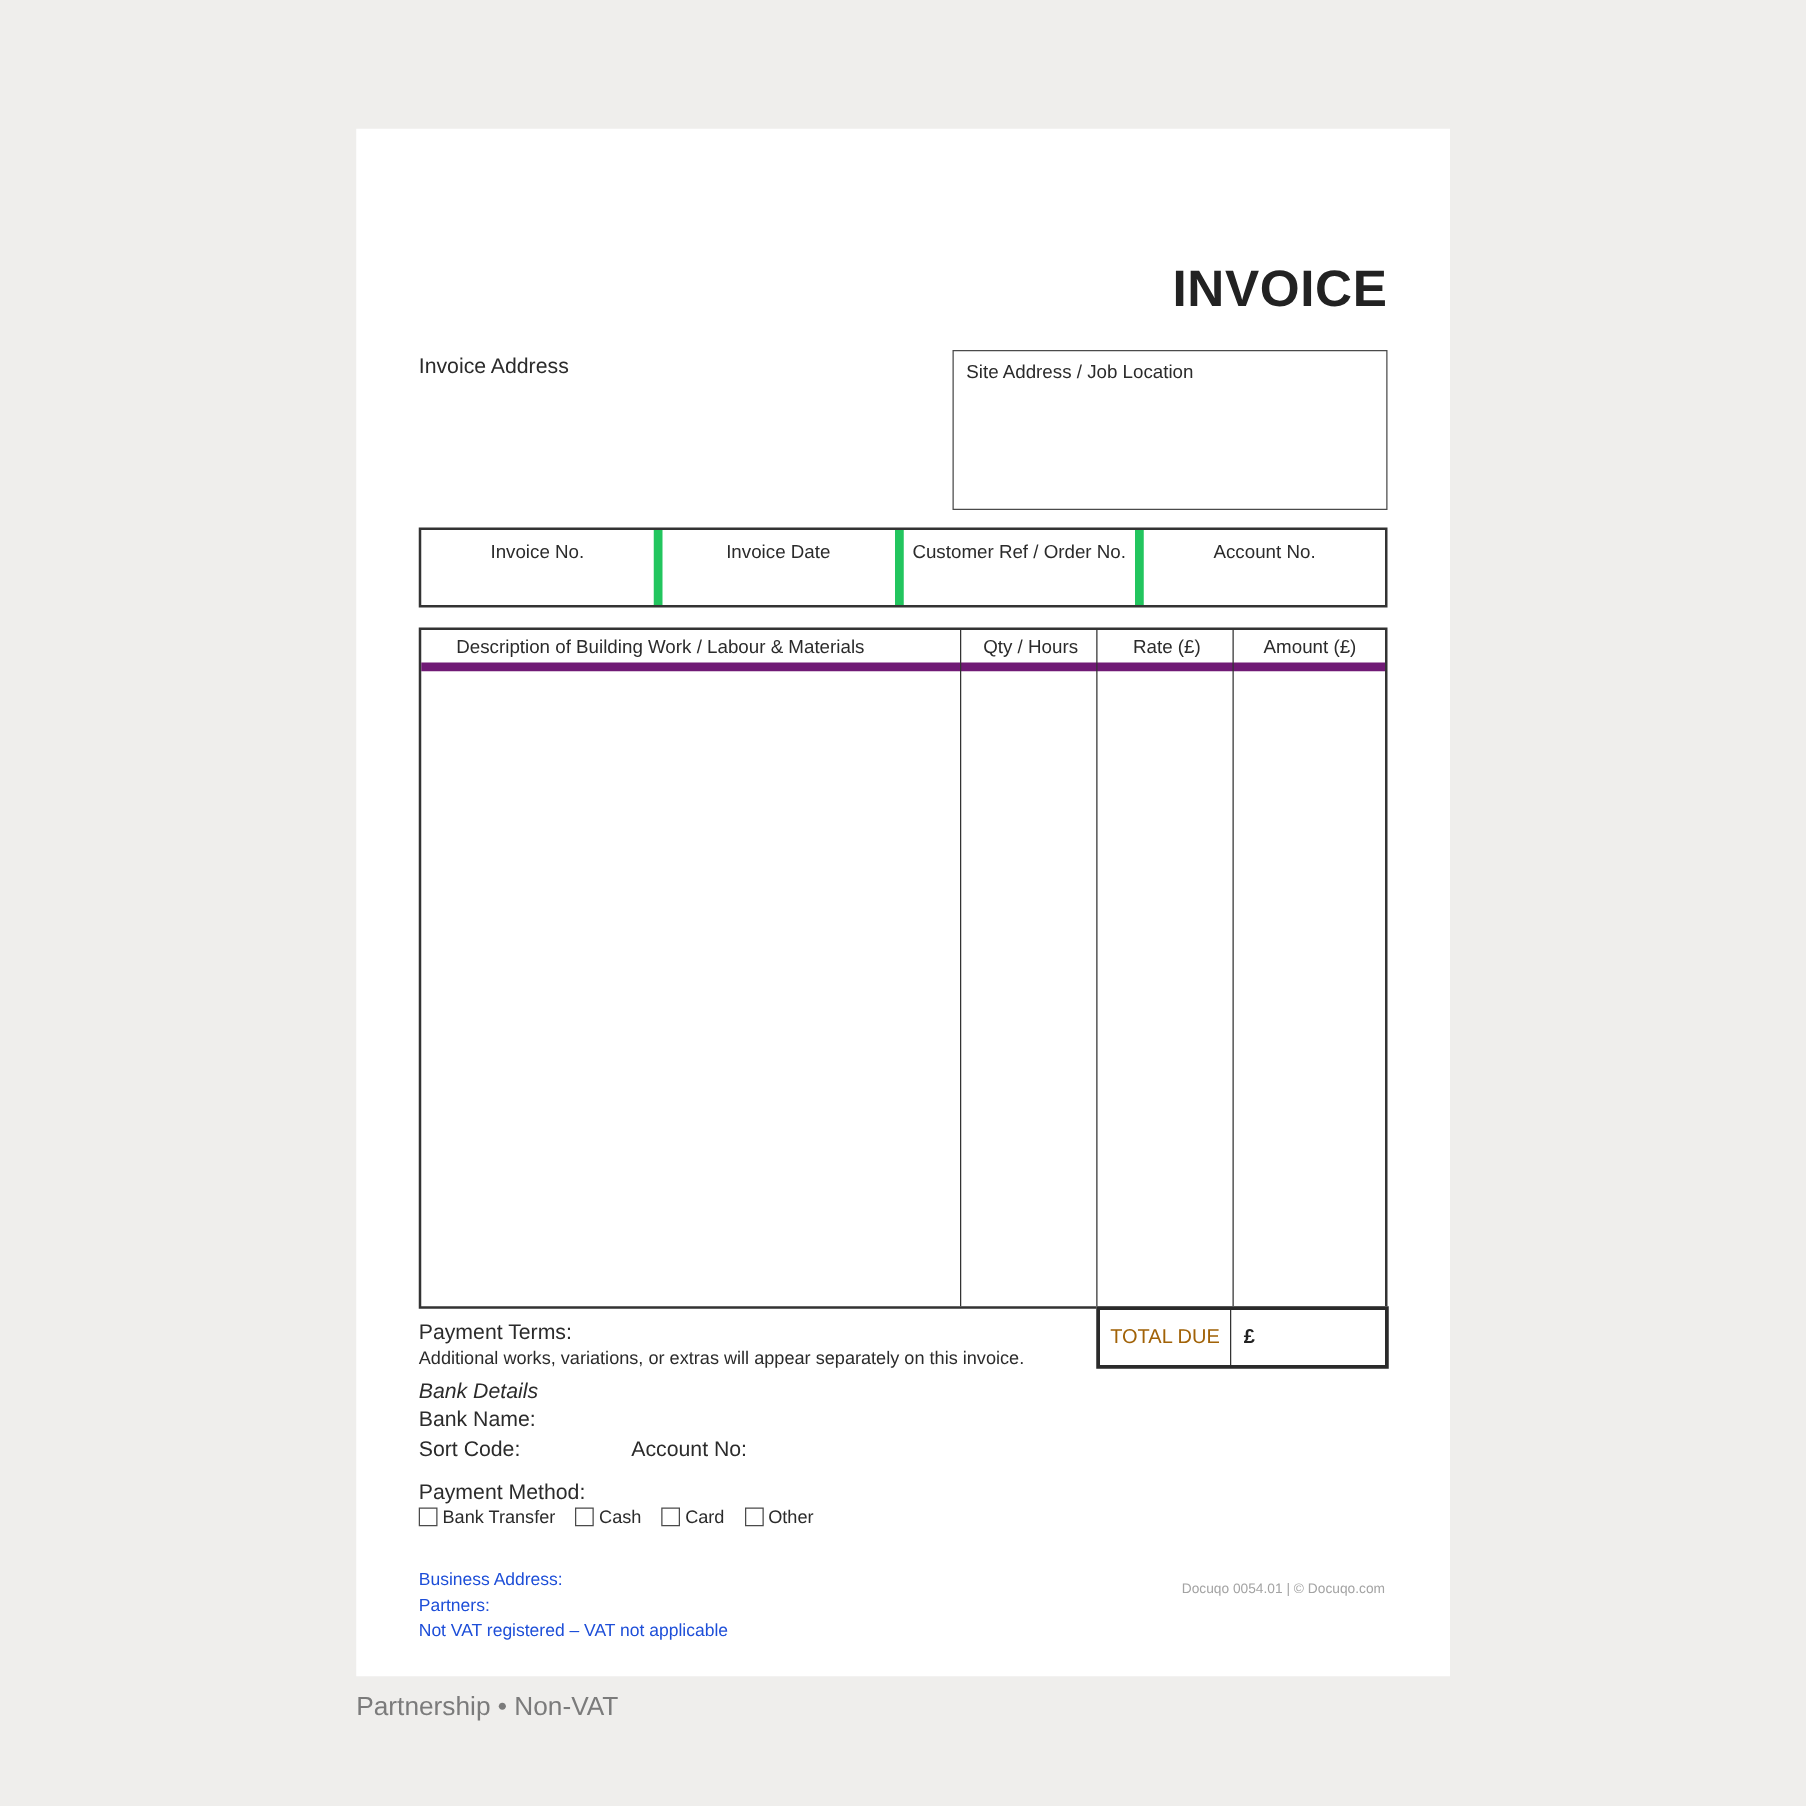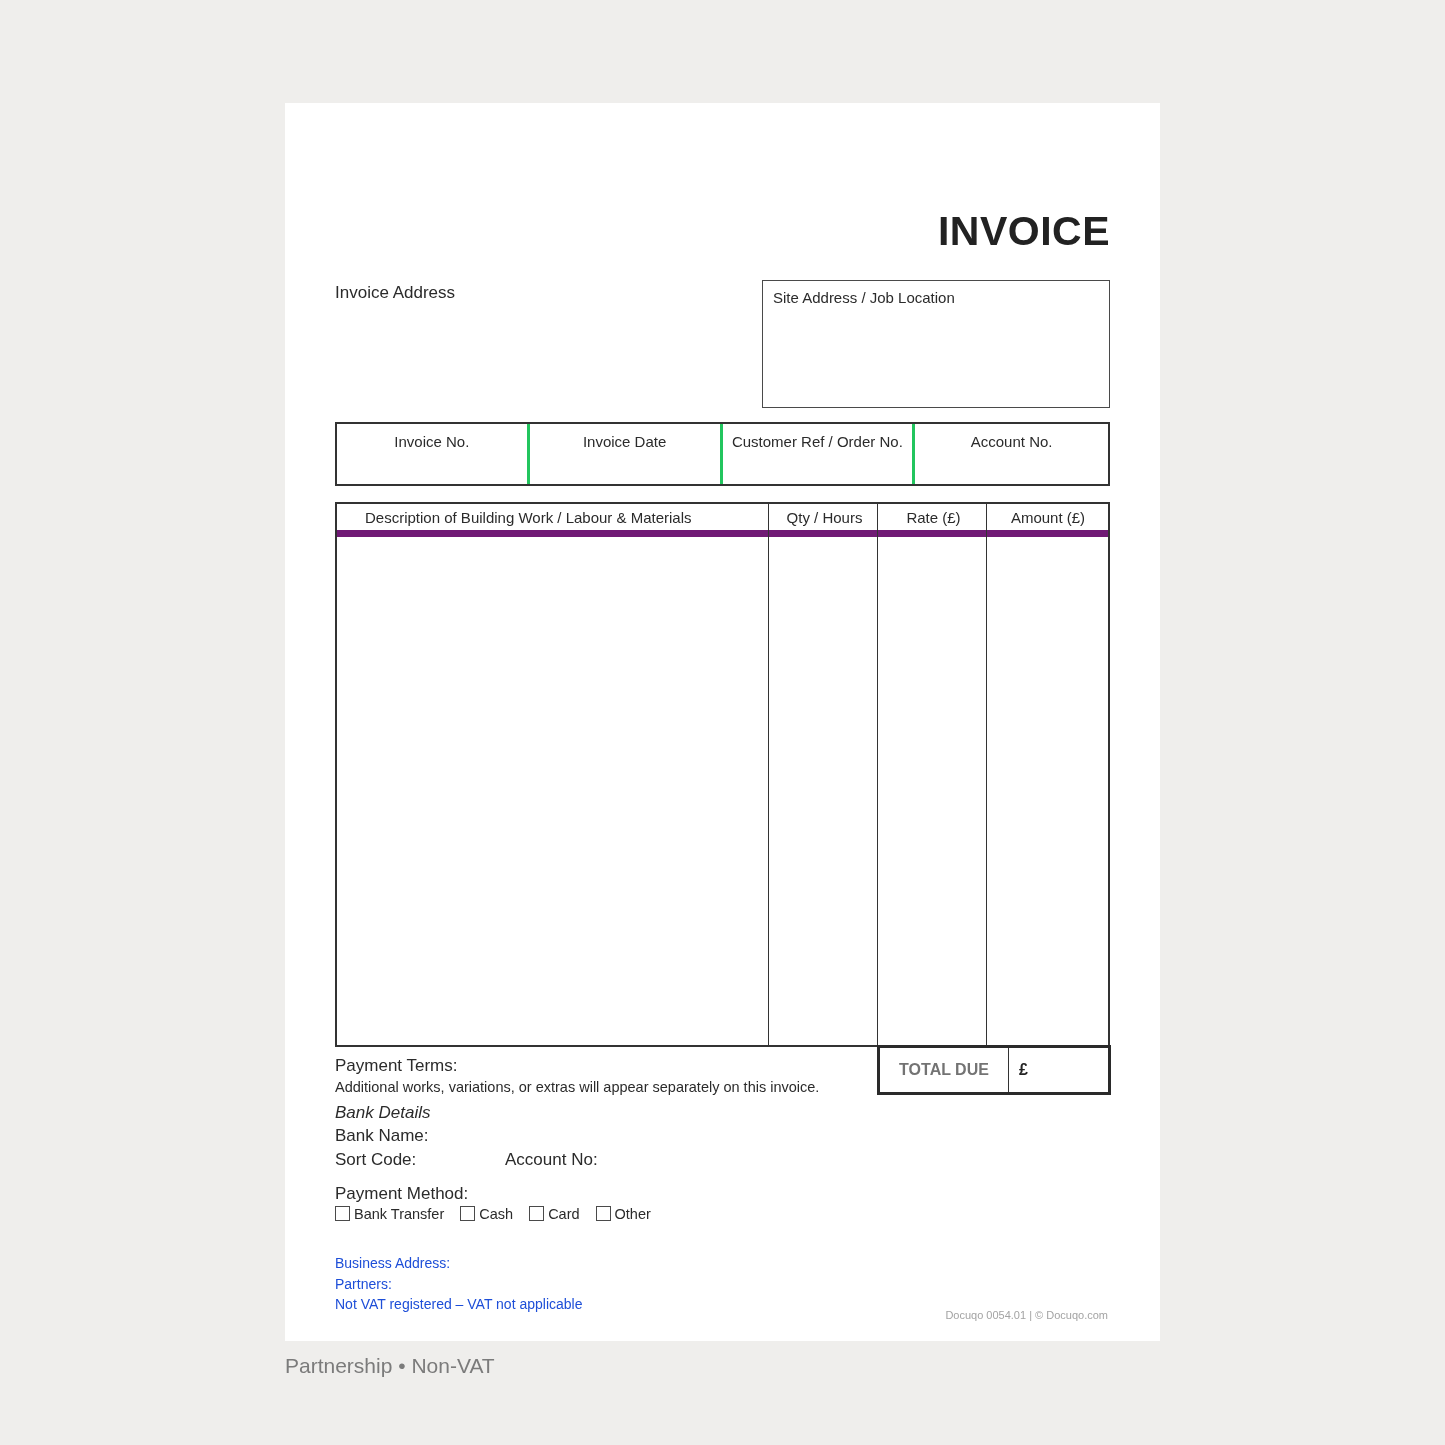--- a/index.html
+++ b/index.html
@@ -41,21 +41,21 @@
 
   .info-table {
     position: absolute;
     left: 50px; top: 319px;
     width: 775px; height: 64px;
     border: 2px solid #333333;
     display: flex;
   }
   .info-cell {
     flex: 1 1 25%;
-    border-right: 3px solid #22c55e;
+    border-right: 7px solid #22c55e;
     text-align: center;
     padding-top: 9px;
     font-size: 15px;
   }
   .info-cell:last-child { border-right: none; }
 
   .items-table {
     position: absolute;
     left: 50px; top: 399px;
     width: 775px; height: 545px;
@@ -84,24 +84,24 @@
 
   .total-row {
     position: absolute;
     left: 592px; top: 942px;
     width: 234px; height: 50px;
     border: 3px solid #2a2a2a;
     display: flex;
     background: #ffffff;
   }
   .total-label {
-    width: 129px;
+    width: 105px;
     border-right: 1px solid #333333;
     display: flex; align-items: center; justify-content: center;
-    font-size: 16px; font-weight: 700; color: #737373;
+    font-size: 16px; font-weight: 400; color: #a16207;
   }
   .total-amount {
     flex: 1;
     display: flex; align-items: center;
     padding-left: 10px;
     font-size: 16px; font-weight: 700; color: #222222;
   }
 
   .payment-terms  { left: 50px; top: 953px; }
   .payment-note   { left: 50px; top: 976px; font-size: 14.5px; }
@@ -127,21 +127,21 @@
     background: #ffffff;
     margin-bottom: 1px;
   }
 
   .business-address { left: 50px; top: 1152px; }
   .partners         { left: 50px; top: 1173px; }
   .vat-note         { left: 50px; top: 1193px; }
 
   .doc-ref {
     position: absolute;
-    right: 52px; top: 1206px;
+    right: 52px; top: 1162px;
     font-size: 11px;
     color: #a3a3a3;
   }
 
   .caption {
     position: absolute;
     left: 285px; top: 1354px;
     font-size: 21px;
     color: #7b7b7b;
   }

